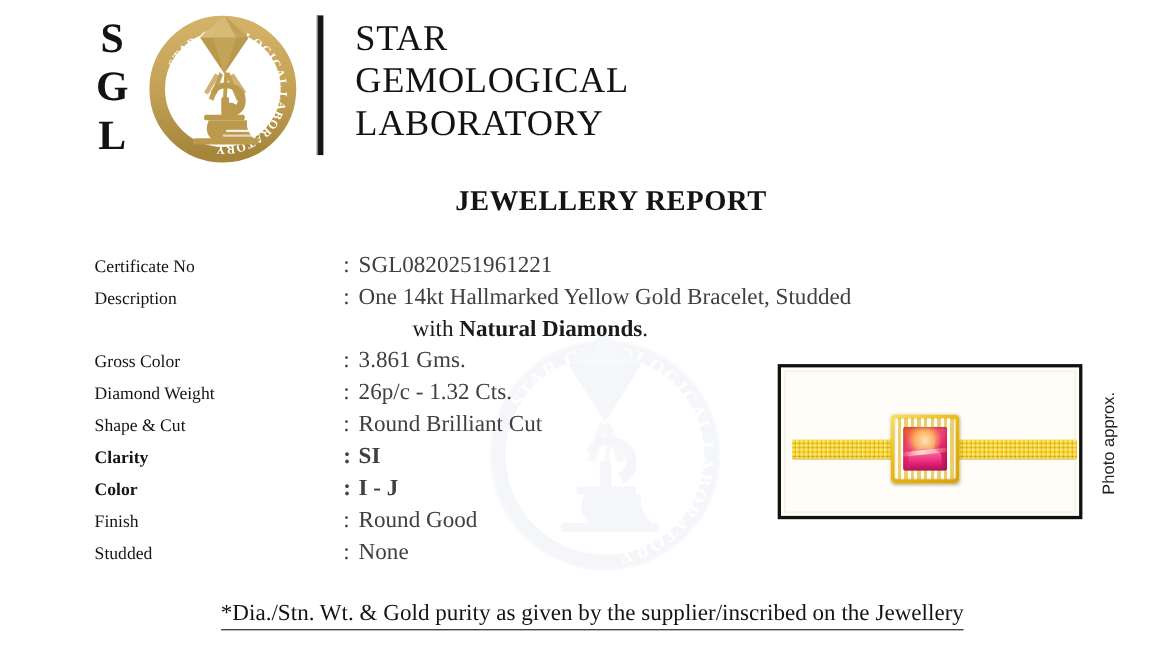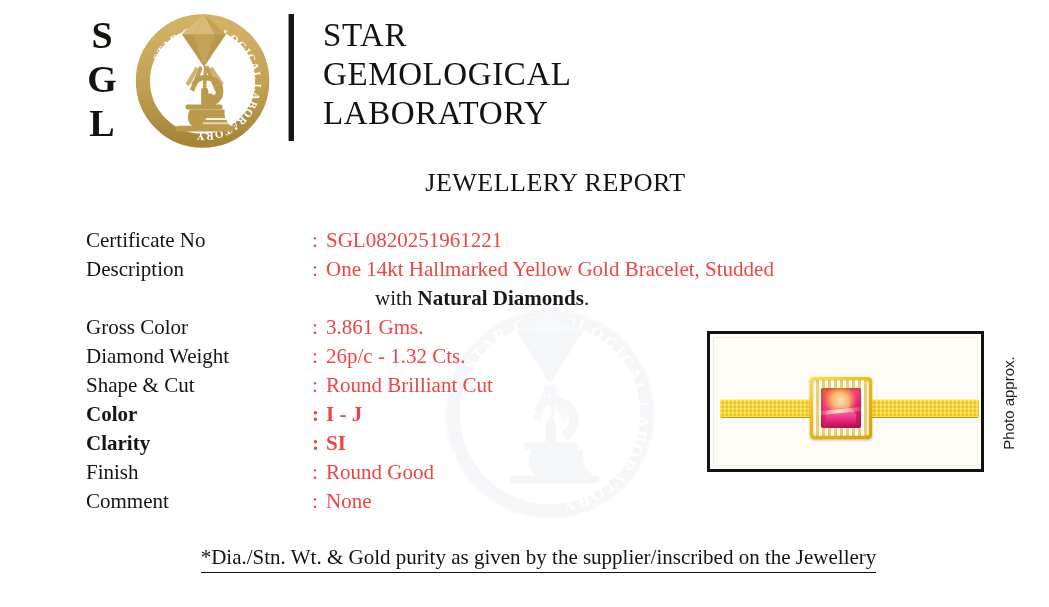--- a/index.html
+++ b/index.html
@@ -96,46 +96,47 @@
     width: 1049px;
     text-align: center;
     font-size: 26px;
     letter-spacing: 0.5px;
     color: #141414;
     z-index: 2;
   }
   .report-title .inner {
     display: inline-block;
     margin-left: 62px;
+    font-weight: bold;
   }
 
   
   .fields {
     position: absolute;
     left: 86px;
     top: 226px;
     width: 620px;
     z-index: 2;
   }
   .frow {
     display: flex;
     align-items: baseline;
     height: 29px;
   }
   .flabel {
     width: 226px;
     flex: 0 0 226px;
-    font-size: 21px;
+    font-size: 16px;
     line-height: 29px;
     color: #141414;
   }
   .fvalue {
     font-size: 21px;
     line-height: 29px;
-    color: #ef4444;
+    color: #404040;
     white-space: nowrap;
   }
   .fvalue .colon {
     display: inline-block;
     width: 14px;
   }
   .frow.bold .flabel,
   .frow.bold .fvalue {
     font-weight: bold;
   }
@@ -415,36 +416,36 @@
     <div class="flabel">Diamond Weight</div>
     <div class="fvalue"><span class="colon">:</span><span>26p/c - 1.32 Cts.</span></div>
   </div>
 
   <div class="frow">
     <div class="flabel">Shape &amp; Cut</div>
     <div class="fvalue"><span class="colon">:</span><span>Round Brilliant Cut</span></div>
   </div>
 
   <div class="frow bold">
+    <div class="flabel">Clarity</div>
+    <div class="fvalue"><span class="colon">:</span><span>SI</span></div>
+  </div>
+
+  <div class="frow bold">
     <div class="flabel">Color</div>
     <div class="fvalue"><span class="colon">:</span><span>I - J</span></div>
   </div>
 
-  <div class="frow bold">
-    <div class="flabel">Clarity</div>
-    <div class="fvalue"><span class="colon">:</span><span>SI</span></div>
-  </div>
-
   <div class="frow">
     <div class="flabel">Finish</div>
     <div class="fvalue"><span class="colon">:</span><span>Round Good</span></div>
   </div>
 
   <div class="frow">
-    <div class="flabel">Comment</div>
+    <div class="flabel">Studded</div>
     <div class="fvalue"><span class="colon">:</span><span>None</span></div>
   </div>
 </div>
 
 <div class="photo-frame">
   <div class="photo-inner">
     <div class="bracelet-band"></div>
     <div class="centerpiece">
       <div class="pave"></div>
       <div class="gem-window">

